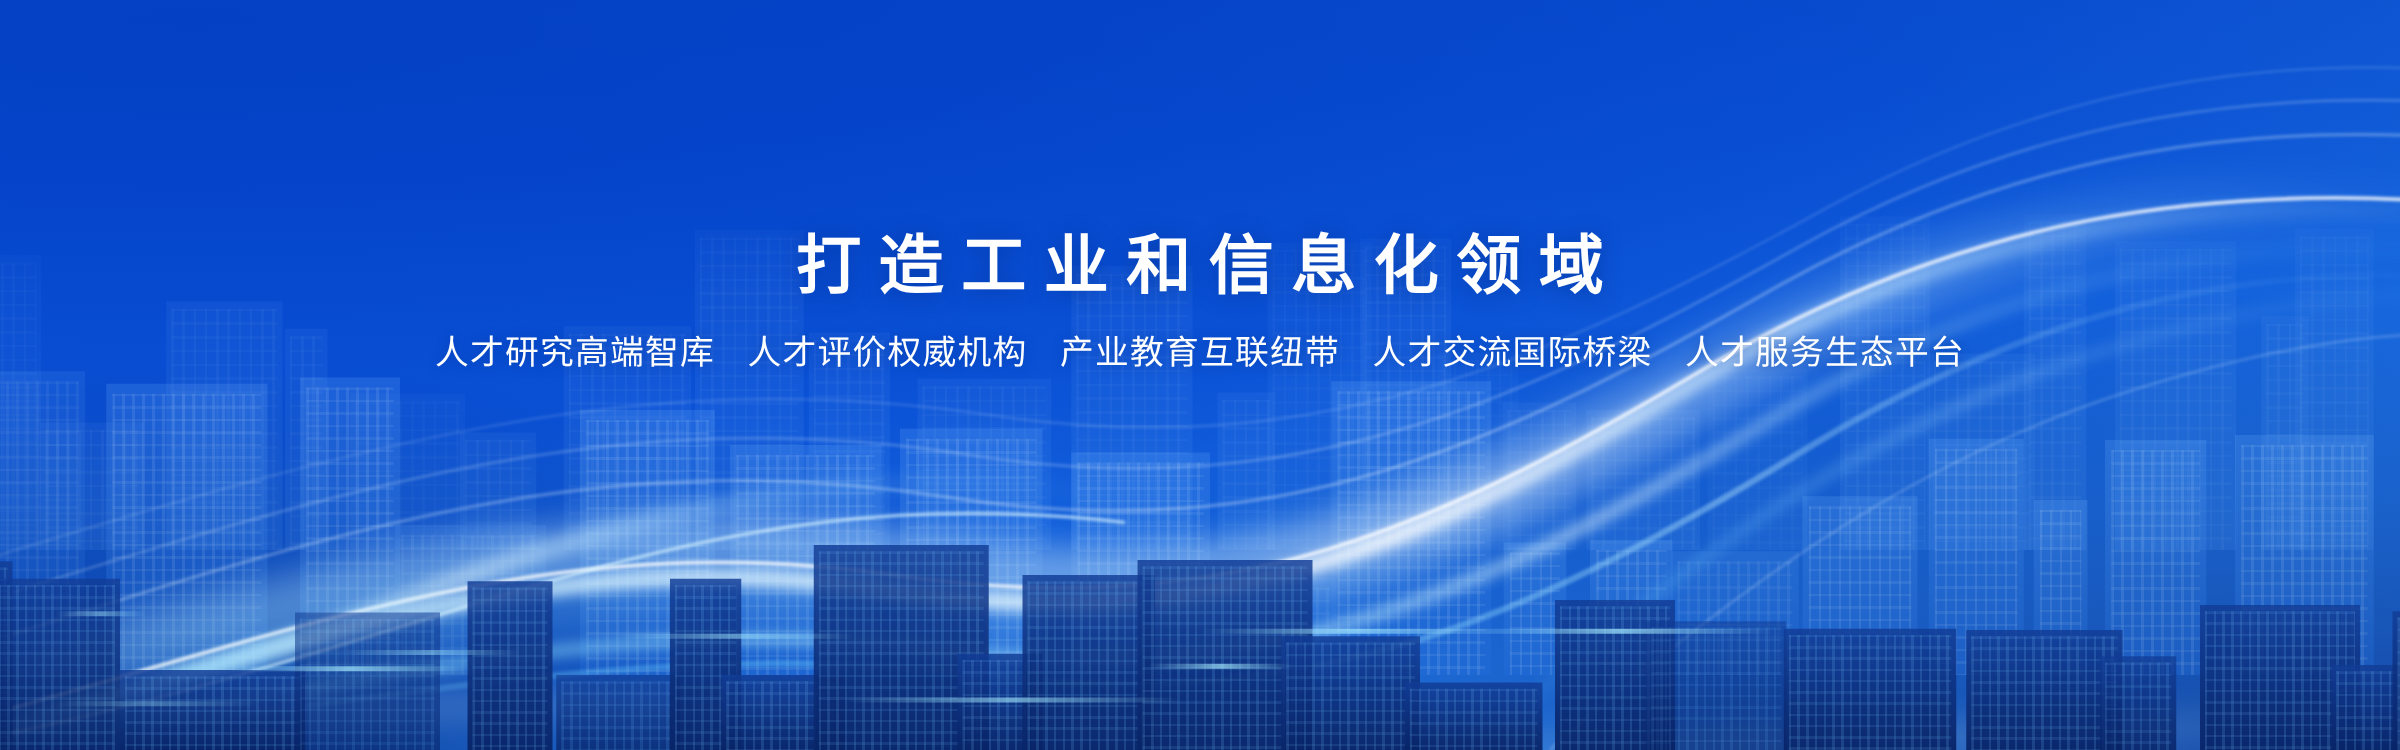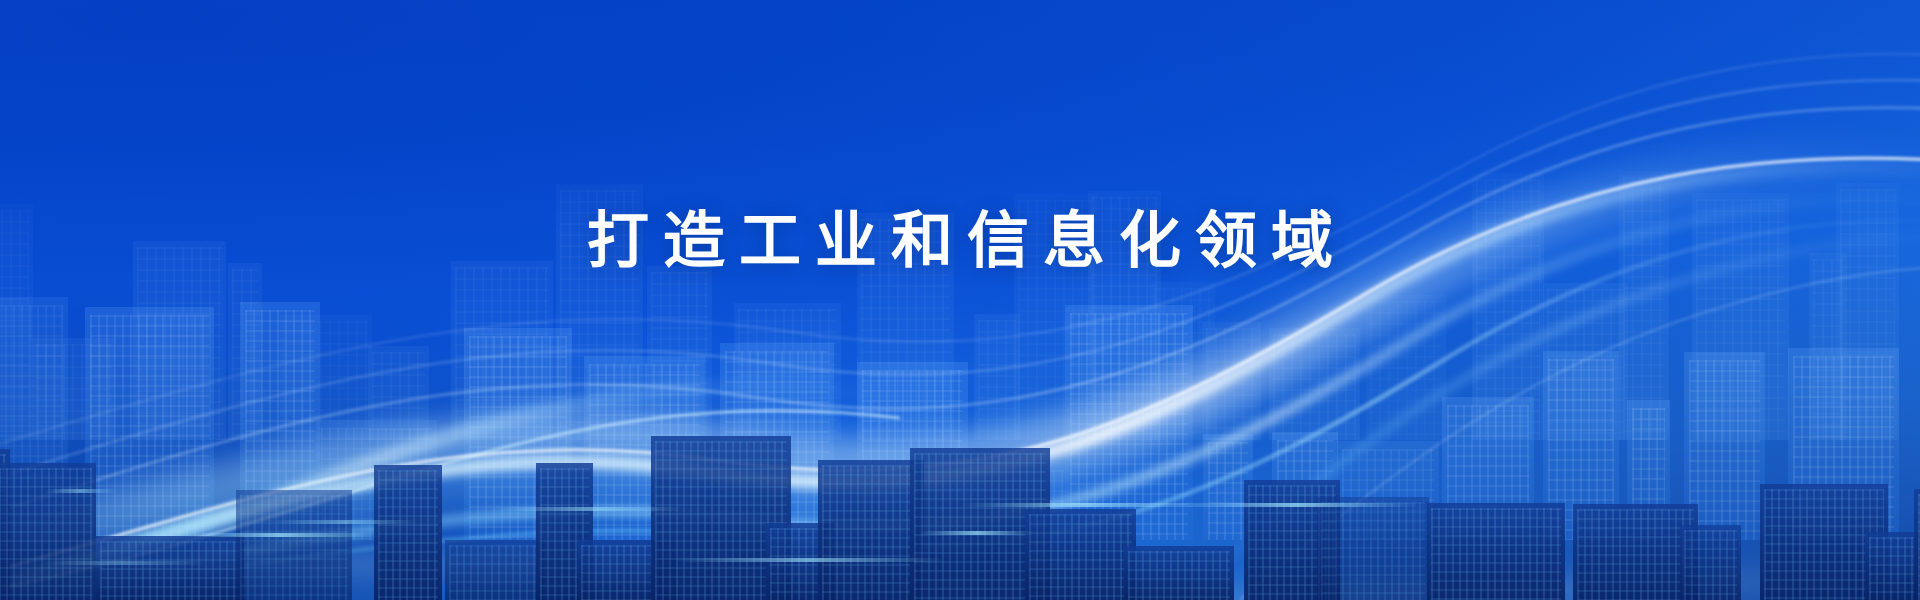--- a/index.html
+++ b/index.html
@@ -82,21 +82,21 @@
     position:absolute; left:0; right:0; top:0; bottom:0;
     display:flex; flex-direction:column;
     align-items:center; justify-content:center;
     padding-bottom:118px;
   }
   .headline{
     margin:0;
     color:#ffffff;
     font-family:"DejaVu Serif","Liberation Serif",serif;
     font-weight:700;
-    font-size:62px;
+    font-size:52px;
     line-height:1;
     letter-spacing:14px;
     text-indent:14px;
     white-space:nowrap;
     text-shadow:0 2px 18px rgba(4,40,120,.45);
   }
   .subline{
     margin:0;
     padding-top:30px;
     color:#ffffff;
@@ -257,15 +257,16 @@
       <div class="streak" style="left: 492px; bottom: 89px; width: 191px; opacity: 0.59;"></div>
       <div class="streak" style="left: 42px; bottom: 35px; width: 165px; opacity: 0.38;"></div>
       <div class="streak" style="left: 276px; bottom: 76px; width: 140px; opacity: 0.53;"></div>
       <div class="streak" style="left: 960px; bottom: 93px; width: 250px; opacity: 0.75;"></div>
       <div class="streak" style="left: 675px; bottom: 38px; width: 269px; opacity: 0.72;"></div>
       <div class="streak" style="left: 45px; bottom: 107px; width: 71px; opacity: 0.56;"></div>
     </div>
 
   <div class="copy">
     <h1 class="headline">打造工业和信息化领域</h1>
+    <p class="subline"><span>人才研究高端智库</span><span class="sub-gap"></span><span>人才评价权威机构</span><span class="sub-gap"></span><span>产业教育互联纽带</span><span class="sub-gap"></span><span>人才交流国际桥梁</span><span class="sub-gap"></span><span>人才服务生态平台</span></p>
   </div>
 
 </div>
 
 </body></html>

